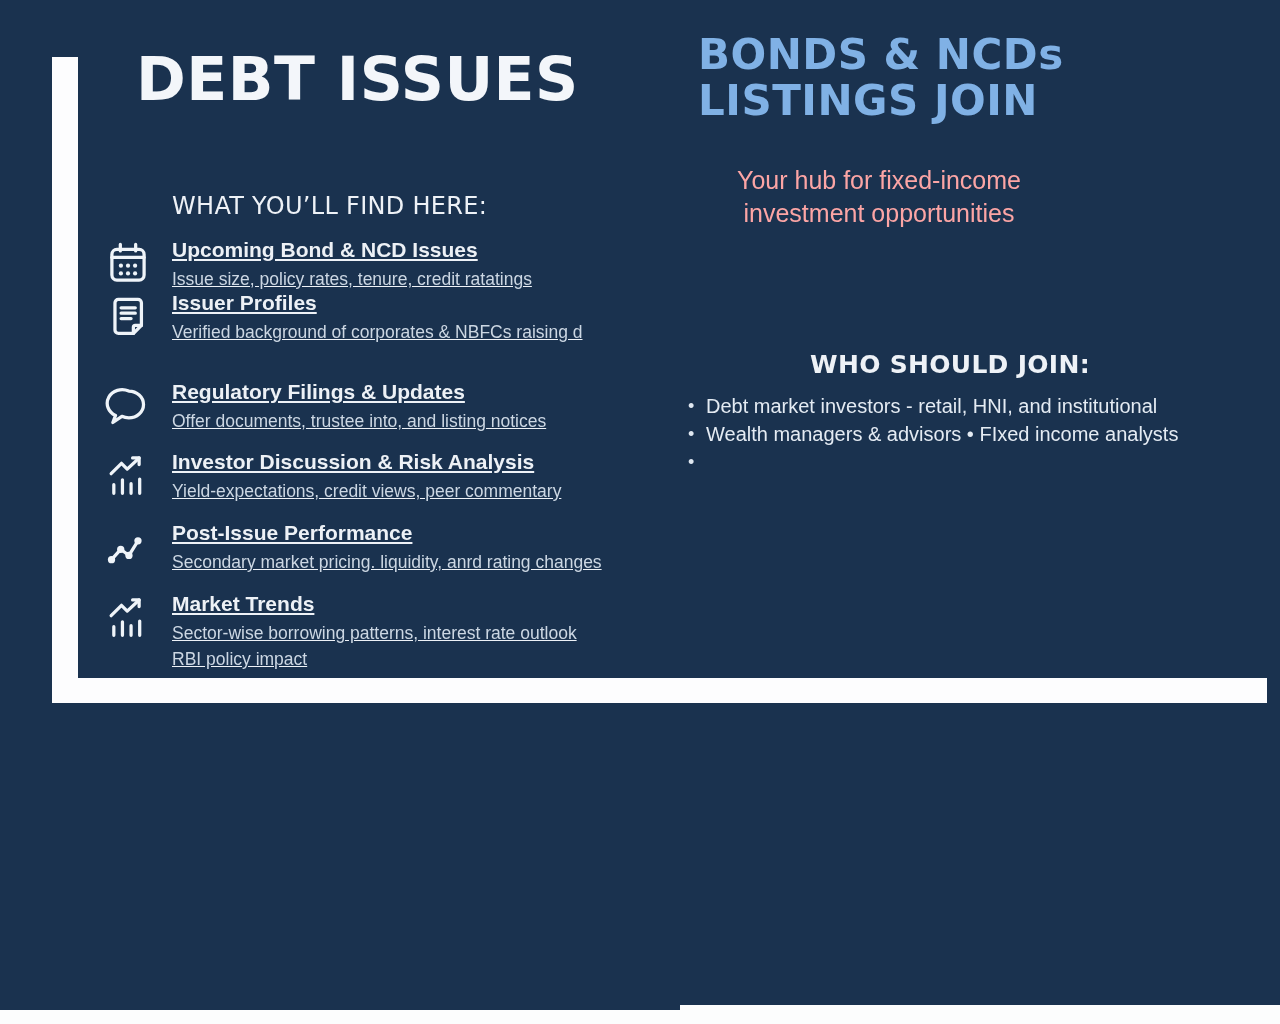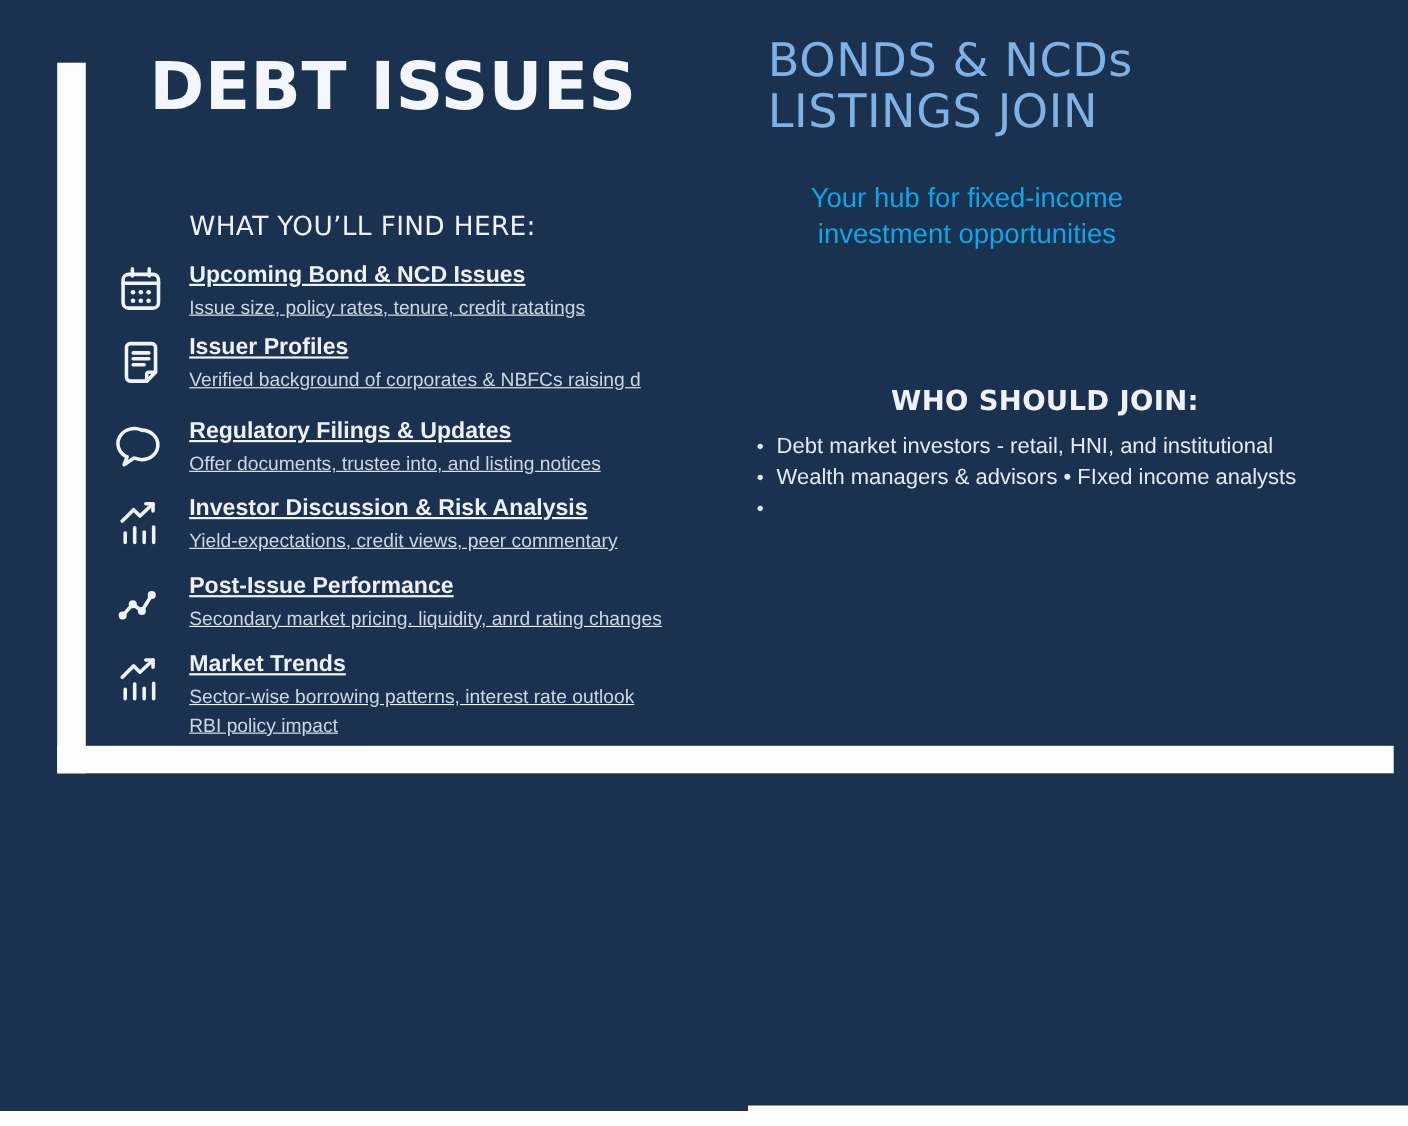--- a/index.html
+++ b/index.html
@@ -22,38 +22,38 @@
   
   .main-title {
     left:136px; top:44px;
     font-family:"DejaVu Sans", sans-serif;
     font-size:60px; font-weight:700; letter-spacing:0.5px;
     color:#f3f6fa; white-space:nowrap;
   }
   .group-title {
     left:698px; top:32px; width:420px;
     font-family:"DejaVu Sans", sans-serif;
-    font-size:42px; line-height:46px; font-weight:400; letter-spacing:0.5px;
+    font-size:42px; line-height:46px; font-weight:700; letter-spacing:0.5px;
     color:#80b1e5;
   }
   .tagline {
     left:697px; top:164px; width:364px;
     font-size:25px; line-height:33px; text-align:center;
-    color:#0ea5e9;
+    color:#fca5a5;
   }
   .find-heading {
     left:172px; top:192px;
     font-family:"DejaVu Sans", sans-serif;
     font-size:24px; font-weight:400; letter-spacing:0.3px;
     color:#eef2f7; white-space:nowrap;
   }
 
   
   .feature { position:absolute; left:105px; width:580px;text-decoration:underline; }
-  .f1 { top:238px; } .f2 { top:304px; } .f3 { top:380px; }
+  .f1 { top:238px; } .f2 { top:291px; } .f3 { top:380px; }
   .f4 { top:450px; } .f5 { top:521px; } .f6 { top:592px; }
   .feature .ficon { position:absolute; left:0; top:2px; width:46px; height:48px; }
   .feature .ftext { margin-left:67px; }
   .ftitle {
     font-size:21px; font-weight:700; line-height:24px;
     color:#edf1f6; white-space:nowrap;
   }
   .fdesc {
     margin-top:4px; font-size:17.5px; line-height:26px;
     color:#ccd7e3; white-space:nowrap;

